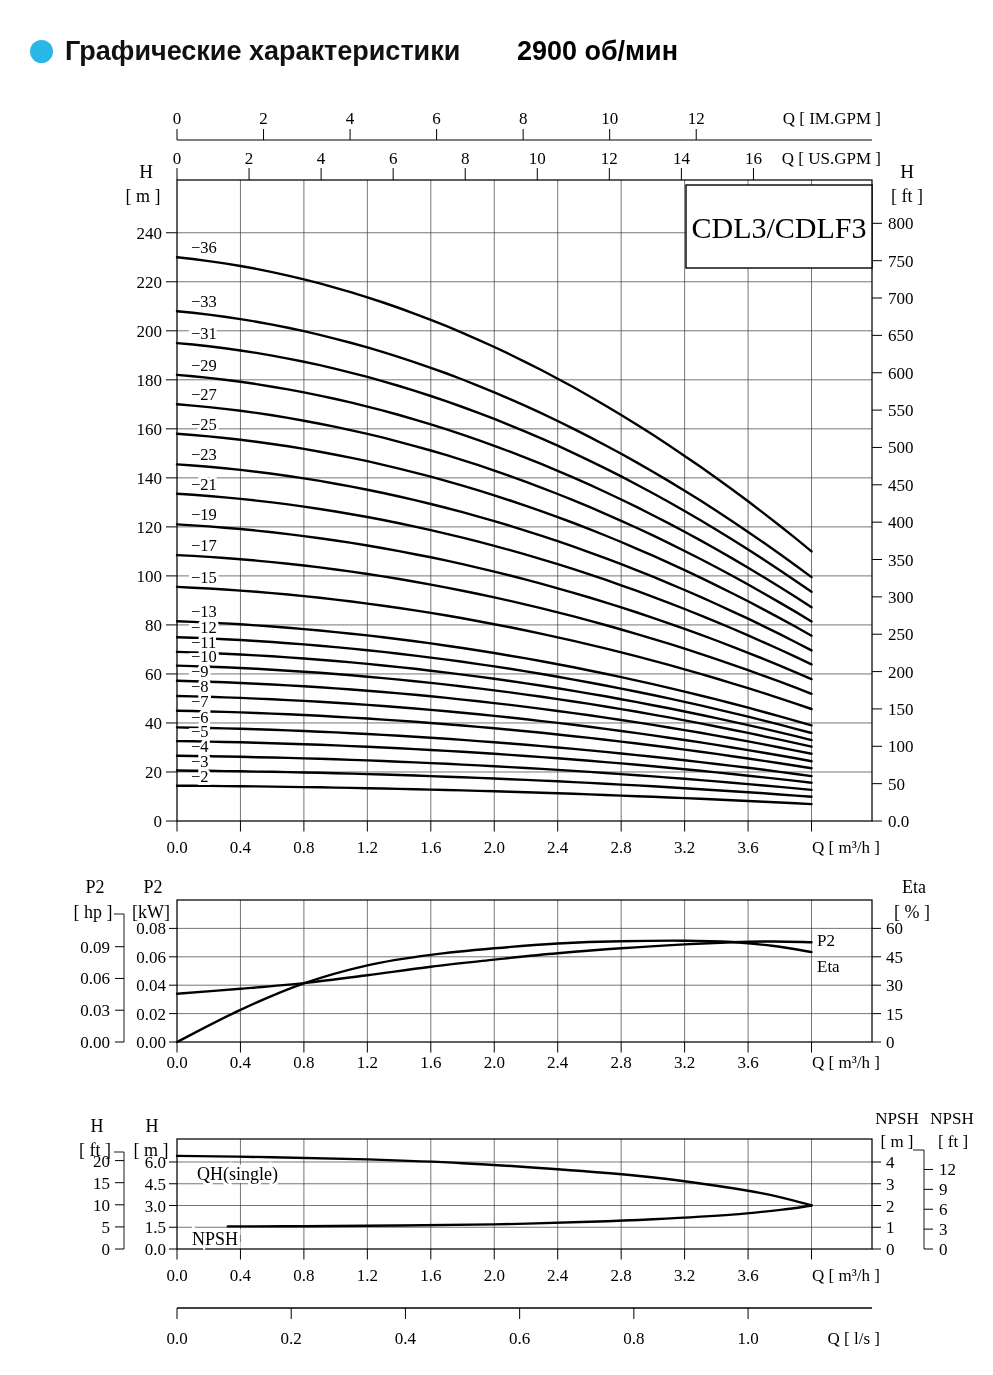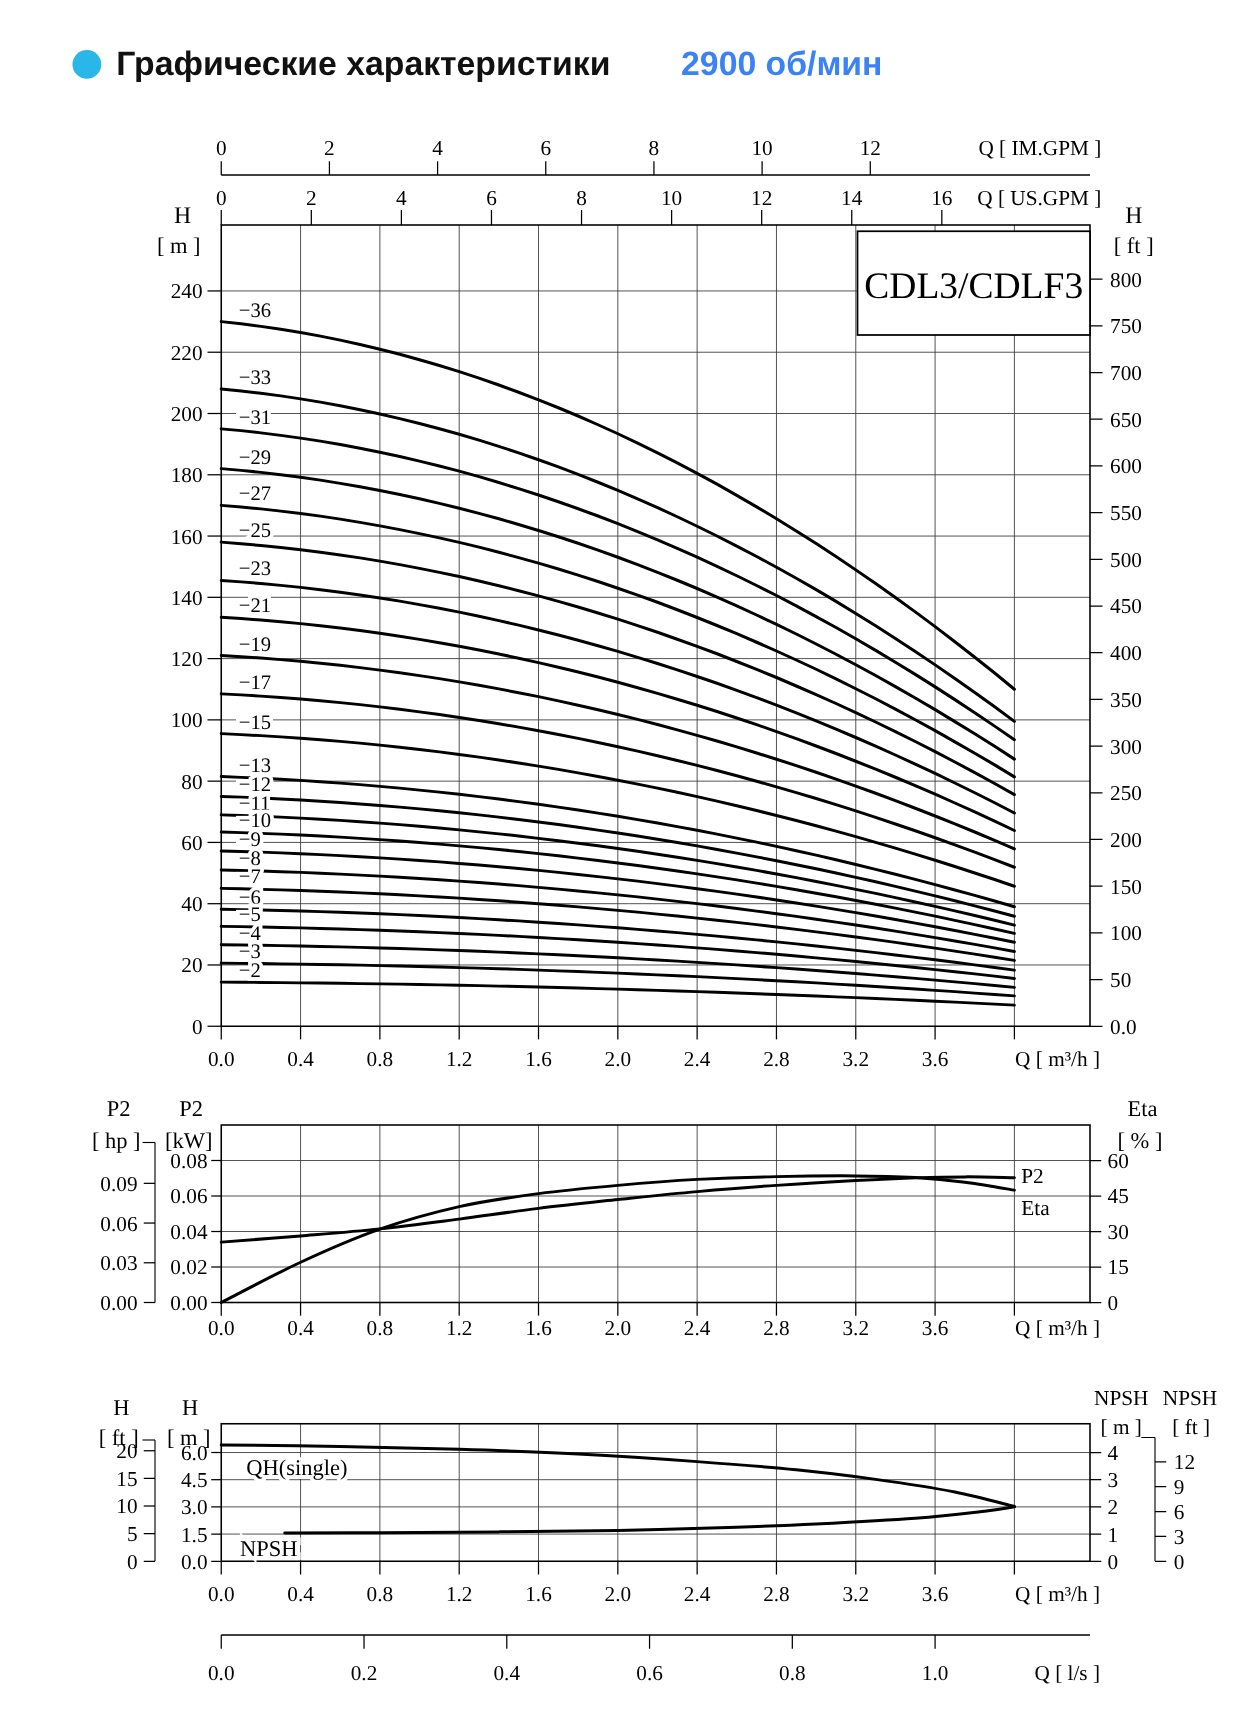--- a/index.html
+++ b/index.html
@@ -1,22 +1,22 @@
 <!DOCTYPE html>
 <html><head>
 <meta charset="utf-8">
 <style>
   html,body{margin:0;padding:0;background:#fff;}
   .page{position:relative;width:993px;height:1375px;background:#fff;overflow:hidden;
         font-family:"Liberation Sans","DejaVu Sans",sans-serif;}
-  .hdr{position:absolute;left:0;top:36px;width:799px;display:flex;align-items:center;padding-left:28px;}
+  .hdr{position:absolute;left:0;top:36px;width:799px;display:flex;align-items:center;}
   .bullet{display:inline-block;width:23px;height:23px;border-radius:50%;margin-left:30px;
           background:#29b6e8;flex:0 0 auto;}
   .title{font-size:27px;font-weight:bold;color:#111;margin-left:12px;letter-spacing:0px;}
-  .rpm{font-size:27px;font-weight:bold;color:#3b82f6;margin-left:auto;margin-right:121px;}
+  .rpm{font-size:27px;font-weight:bold;color:#000000;margin-left:auto;margin-right:121px;}
   svg{position:absolute;left:0;top:0;}
   svg text{font-family:"Liberation Serif","DejaVu Serif",serif;fill:#000;}
 </style>
 </head>
 <body>
 
 <div class="page">
   <header class="hdr">
     <span class="bullet" style="background: rgb(41, 182, 232);"></span>
     <div class="title">Графические характеристики</div>

